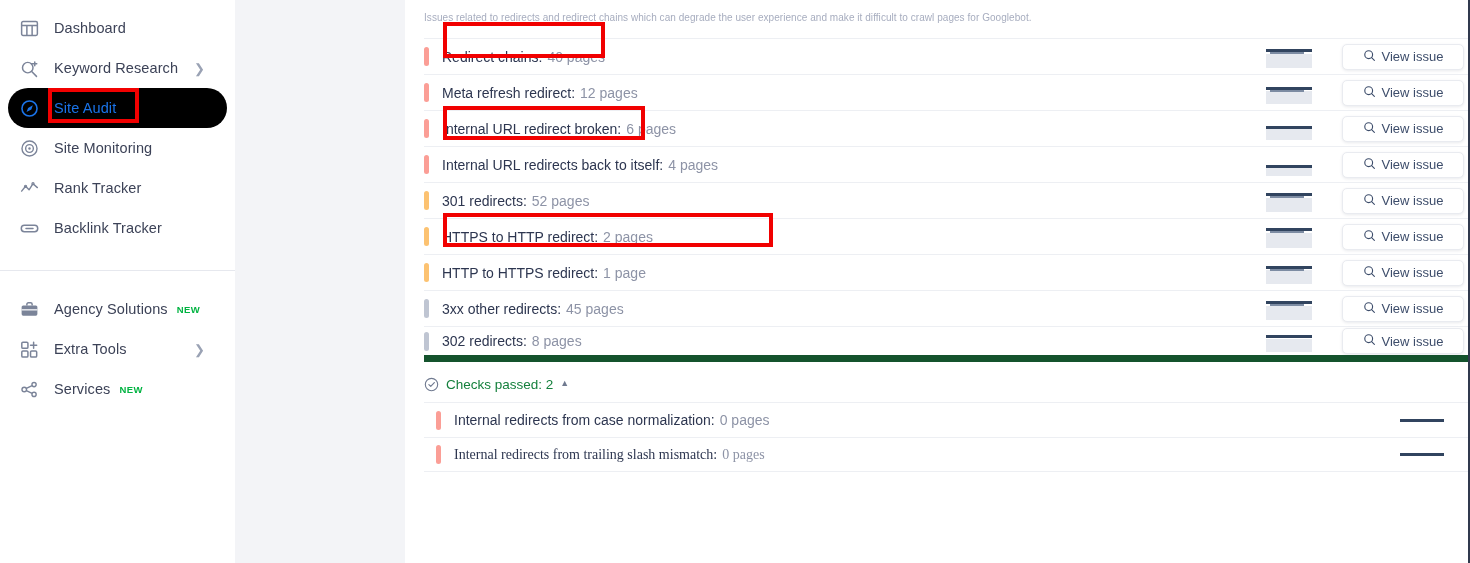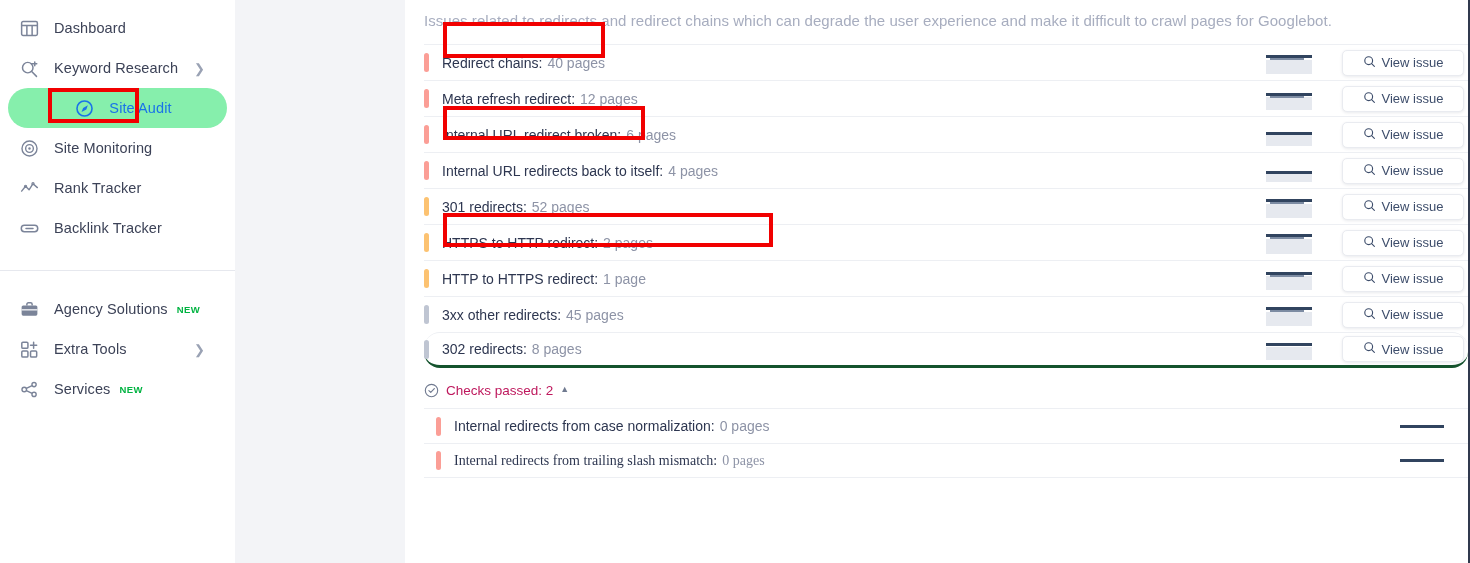--- a/index.html
+++ b/index.html
@@ -14,21 +14,21 @@
   
   .sidebar {
     width: 235px; height: 563px; background: #ffffff;
     flex: 0 0 235px; padding-top: 8px; position: relative;
   }
   .nav-item {
     display: flex; align-items: center;
     height: 40px; margin: 0 8px; padding-left: 10px;
     border-radius: 20px; cursor: pointer; position: relative;
   }
-  .nav-item.active { background: #86efac; justify-content: center; }
+  .nav-item.active { background: #000000; }
   .nav-icon {
     width: 22px; height: 22px; flex: 0 0 22px;
     display: flex; align-items: center; justify-content: center;
     color: #7b8499; margin-right: 14px;
   }
   .nav-item.active .nav-icon { color: #1a73e8; }
   .nav-label {
     font-size: 14.5px; color: #3c4257; letter-spacing: .1px; white-space: nowrap;
   }
   .nav-item.active .nav-label { color: #1a73e8; }
@@ -53,29 +53,29 @@
   .section-head {
     display: flex; align-items: center; padding: 26px 0 0 18px; position: relative;
   }
   .caret-up {
     width: 16px; height: 16px; margin-right: 8px; position: relative; top: 1px;
     color: #30394d; display: flex; align-items: center; justify-content: center;
   }
   .section-title { font-size: 17px; color: #2d3650; font-weight: 400; }
   .section-count { font-size: 17px; color: #8d93a6; font-weight: 400; margin-left: 5px; }
   .section-desc {
-    font-size: 15px; color: #a7adbf; padding: 12px 0 0 19px; letter-spacing: .05px;
+    font-size: 10px; color: #a7adbf; padding: 12px 0 0 19px; letter-spacing: .05px;
   }
 
   .issue-list { margin-top: 15px; padding-left: 19px; }
   .issue-row {
     display: flex; align-items: center; height: 36px;
     border-top: 1px solid #edeff3; position: relative; padding-right: 4px;
   }
-  .issue-row:last-child { border-bottom: 3px solid #14532d; border-radius: 16px; }
+  .issue-row:last-child { border-bottom: 7px solid #14532d; }
   .sev-bar { width: 5px; height: 19px; border-radius: 3px; flex: 0 0 5px; }
   .sev-critical { background: #fb9e96; }
   .sev-warning  { background: #fcc271; }
   .sev-notice   { background: #bfc5d2; }
   .issue-text { margin-left: 13px; font-size: 14px; color: #2d3650; white-space: nowrap; }
   .issue-count { color: #8d93a6; margin-left: 5px; }
 
   .spark-cell { margin-left: auto; width: 100px; flex: 0 0 100px; display: flex; justify-content: center; }
   .spark { width: 46px; height: 22px; position: relative; }
   .spark-fill { position: absolute; left: 0; right: 0; bottom: 0; background: #e6e9ef; }
@@ -91,21 +91,21 @@
     font-size: 13px; color: #3d4d6b; cursor: pointer; gap: 6px;
   }
   .view-btn svg { flex: 0 0 13px; }
 
   
   .checks-passed {
     display: flex; align-items: center; height: 36px;
     padding-left: 19px; margin-top: 4px;
   }
   .check-icon { width: 15px; height: 15px; margin-right: 7px; color: #6c7governing; color: #707a90; }
-  .checks-text { font-size: 13.5px; color: #be185d; }
+  .checks-text { font-size: 13.5px; color: #15803d; }
   .checks-caret { margin-left: 7px; color: #707a90; font-size: 9px; line-height: 1; position: relative; top: -1px; }
 
   .passed-list { padding-left: 19px; }
   .passed-row {
     display: flex; align-items: center; height: 35px;
     border-top: 1px solid #edeff3; padding-left: 12px;
   }
   .passed-row:last-child { border-bottom: 1px solid #edeff3; font-family: Liberation Serif, serif; }
   .passed-line-cell { margin-left: auto; width: 68px; flex: 0 0 68px; display: flex; align-items: center; }
   .passed-line { width: 44px; height: 3px; background: #31445f; }

